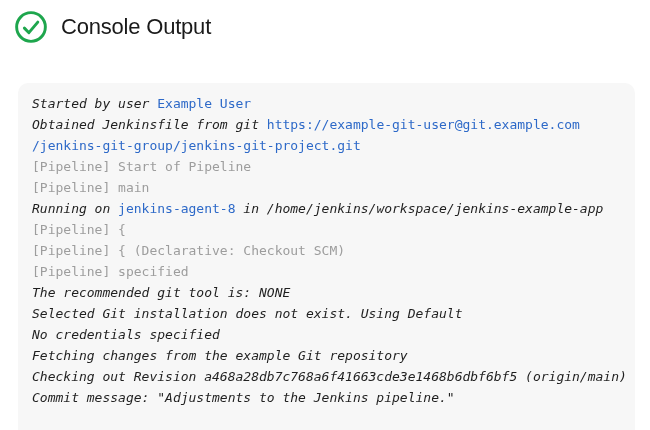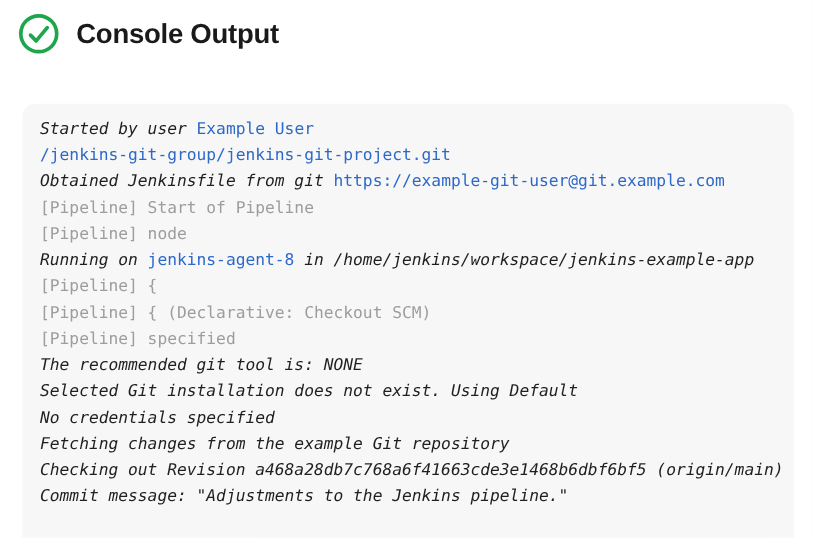--- a/index.html
+++ b/index.html
@@ -38,21 +38,21 @@
   }
   .status-icon svg {
     width: 34px;
     height: 34px;
     display: block;
   }
   .title {
     margin: 0;
     font-size: 22px;
     line-height: 34px;
-    font-weight: 700;
+    font-weight: 400;
     letter-spacing: -0.2px;
     color: #1a1a1a;
     white-space: nowrap;
   }
   
   .console {
     position: absolute;
     left: 18px;
     right: 15px;
     top: 83px;
@@ -95,24 +95,24 @@
       <svg viewBox="0 0 36 36" aria-hidden="true">
         <circle cx="18" cy="18" r="15.2" fill="none" stroke="currentColor" stroke-width="3.1"></circle>
         <path d="M11 19.2 L15.8 24 L25.2 12.8" fill="none" stroke="currentColor" stroke-width="3.1" stroke-linecap="round" stroke-linejoin="round"></path>
       </svg>
     </span>
     <h1 class="title">Console Output</h1>
   </header>
 
   <div class="console">
       <div class="console-line"><span class="seg-text">Started by user </span><a href="#" class="seg-link">Example User</a></div>
+      <div class="console-line"><span class="seg-text">Obtained Jenkinsfile from git </span><a href="#" class="seg-link">https://example-git-user@git.example.com</a></div>
       <div class="console-line"><a href="#" class="seg-link">/jenkins-git-group/jenkins-git-project.git</a></div>
-      <div class="console-line"><span class="seg-text">Obtained Jenkinsfile from git </span><a href="#" class="seg-link">https://example-git-user@git.example.com</a></div>
       <div class="console-line"><span class="seg-muted">[Pipeline] Start of Pipeline</span></div>
-      <div class="console-line"><span class="seg-muted">[Pipeline] node</span></div>
+      <div class="console-line"><span class="seg-muted">[Pipeline] main</span></div>
       <div class="console-line"><span class="seg-text">Running on </span><a href="#" class="seg-link">jenkins-agent-8</a><span class="seg-text"> in /home/jenkins/workspace/jenkins-example-app</span></div>
       <div class="console-line"><span class="seg-muted">[Pipeline] {</span></div>
       <div class="console-line"><span class="seg-muted">[Pipeline] { (Declarative: Checkout SCM)</span></div>
       <div class="console-line"><span class="seg-muted">[Pipeline] specified</span></div>
       <div class="console-line"><span class="seg-text">The recommended git tool is: NONE</span></div>
       <div class="console-line"><span class="seg-text">Selected Git installation does not exist. Using Default</span></div>
       <div class="console-line"><span class="seg-text">No credentials specified</span></div>
       <div class="console-line"><span class="seg-text">Fetching changes from the example Git repository</span></div>
       <div class="console-line"><span class="seg-text">Checking out Revision a468a28db7c768a6f41663cde3e1468b6dbf6bf5 (origin/main)</span></div>
       <div class="console-line"><span class="seg-text">Commit message: "Adjustments to the Jenkins pipeline."</span></div>

